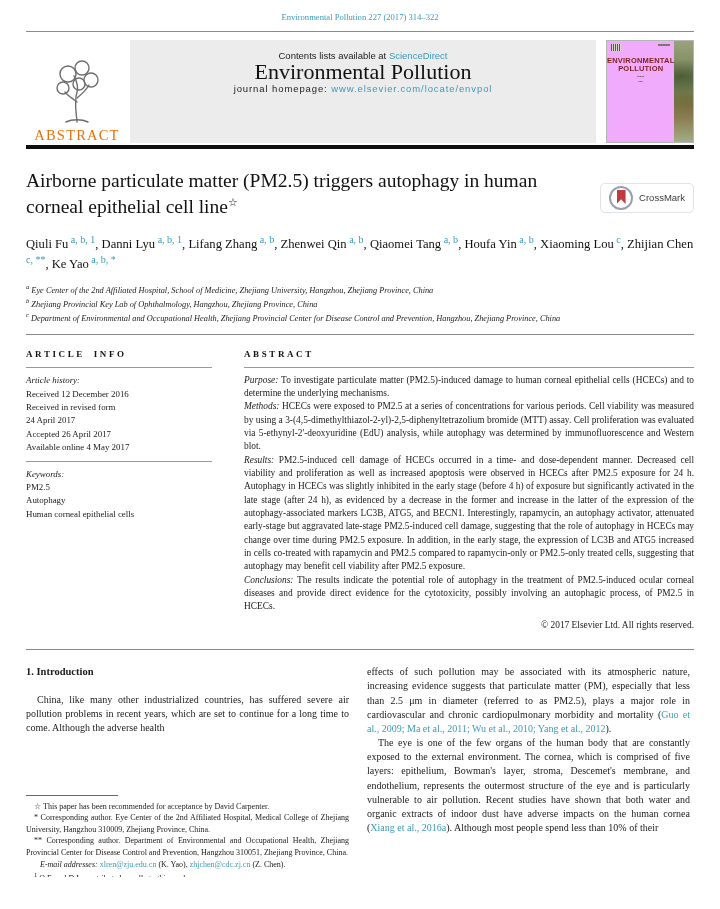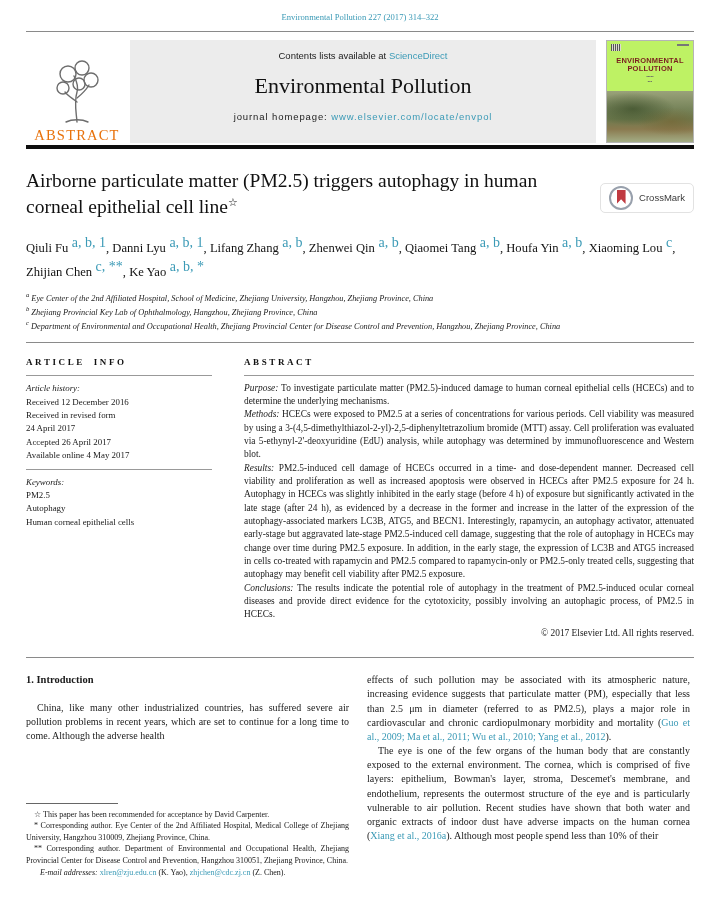--- a/index.html
+++ b/index.html
@@ -12,25 +12,25 @@
   .link { color:#3b9ab6; text-decoration:none; cursor:pointer; }
 
   
   .citation { text-align:center; font-size:8.6px; color:#3b9ab6; margin:6px 0 9px; }
   .toprule { height:1px; background:#8a8a8a; }
 
   
   .header-row { display:flex; margin-top:8px; height:103px; }
   .logo-col { width:102px; flex:none; display:flex; flex-direction:column; align-items:center; justify-content:flex-end; padding-bottom:1px; }
   .elsevier-text { color:#e8710a; font-size:14.5px; letter-spacing:1.2px; line-height:1; margin-top:2px; }
-  .center-box { flex:1; background:#ececec; margin-left:2px; display:flex; flex-direction:column; align-items:center; justify-content:space-between; padding:10px 8px 21px; }
+  .center-box { flex:1; background:#ececec; margin-left:2px; display:flex; flex-direction:column; align-items:center; justify-content:flex-start; padding:10px 8px 9px; }
   .contents-line, .homepage-line { font-family:"Liberation Sans", sans-serif; font-size:9.5px; color:#222; }
   .homepage-line { letter-spacing:0.9px; }
   .journal-title { font-size:22px; color:#111; line-height:1; }
-  .cover { width:88px; flex:none; margin-left:10px; border:1px solid #b5b5b5; display:flex; flex-direction:column; background:#bef264; }
+  .cover { width:88px; flex:none; margin-left:10px; border:1px solid #b5b5b5; display:flex; flex-direction:row; background:#f0abfc; }
   .cover-top { height:50px; position:relative; }
   .cover-barcode { position:absolute; top:3px; left:4px; width:10px; height:7px;
      background:repeating-linear-gradient(90deg,#555 0 1px,#dcd9d0 1px 2px); }
   .cover-issue { position:absolute; top:3px; right:4px; width:12px; height:2px; background:#777; }
   .cover-title { padding-top:16px; text-align:center; font-family:"Liberation Sans", sans-serif; font-weight:bold; font-size:7.5px; line-height:1.12; color:#7a1f1f; letter-spacing:0.2px; }
   .cover-sub { text-align:center; font-size:4px; color:#666; margin-top:1px; line-height:1.2; }
   .cover-photo { flex:1; background:
       radial-gradient(ellipse 60px 24px at 30% 35%, rgba(40,60,25,0.55), rgba(0,0,0,0) 70%),
       radial-gradient(ellipse 50px 20px at 75% 60%, rgba(120,100,50,0.6), rgba(0,0,0,0) 70%),
       linear-gradient(180deg,#9aa27a 0%, #77845a 35%, #6d7a4e 55%, #8a7a4f 75%, #a3ad85 100%); }
@@ -40,21 +40,21 @@
   .title-row { display:flex; align-items:center; margin-top:19px; }
   .article-title { flex:1; font-size:19.5px; font-weight:normal; line-height:1.33; margin:0; padding-right:16px; color:#111; }
   .star { font-size:11px; }
   .crossmark { display:flex; align-items:center; gap:6px; border:1px solid #e2e2e2; border-radius:5px; padding:2px 8px; margin-top:8px; flex:none; }
   .cm-circle { width:24px; height:24px; border:2px solid #98a0ac; border-radius:50%; background:#fff; display:flex; justify-content:center; align-items:flex-start; }
   .cm-ribbon { width:9px; height:14px; margin-top:2px; background:#c03a41;
       clip-path:polygon(0 0,100% 0,100% 100%,50% 66%,0 100%); }
   .cm-text { font-family:"Liberation Sans", sans-serif; font-size:9.5px; color:#3a3a3a; }
 
   .authors { font-size:12.6px; margin-top:13px; line-height:1.45; color:#111; }
-  .asup { color:#3b9ab6; font-size:14px; }
+  .asup { color:#3b9ab6; font-size:10px; }
   .affiliations { margin-top:8px; font-size:8.3px; font-style:italic; line-height:1.4; color:#222; }
   .affiliations sup { font-size:6.6px; }
   .rule { height:1px; background:#8a8a8a; margin-top:9px; }
 
   
   .info-abstract { display:flex; gap:32px; padding:13px 0 8px; }
   .info-col { width:186px; flex:none; font-size:8.9px; line-height:1.5; }
   .sec-head { font-weight:bold; font-size:9px; letter-spacing:2.6px; word-spacing:4px; color:#111; }
   .thin { height:1px; background:#999; margin:6px 0 6px; }
   .ital { font-style:italic; }

